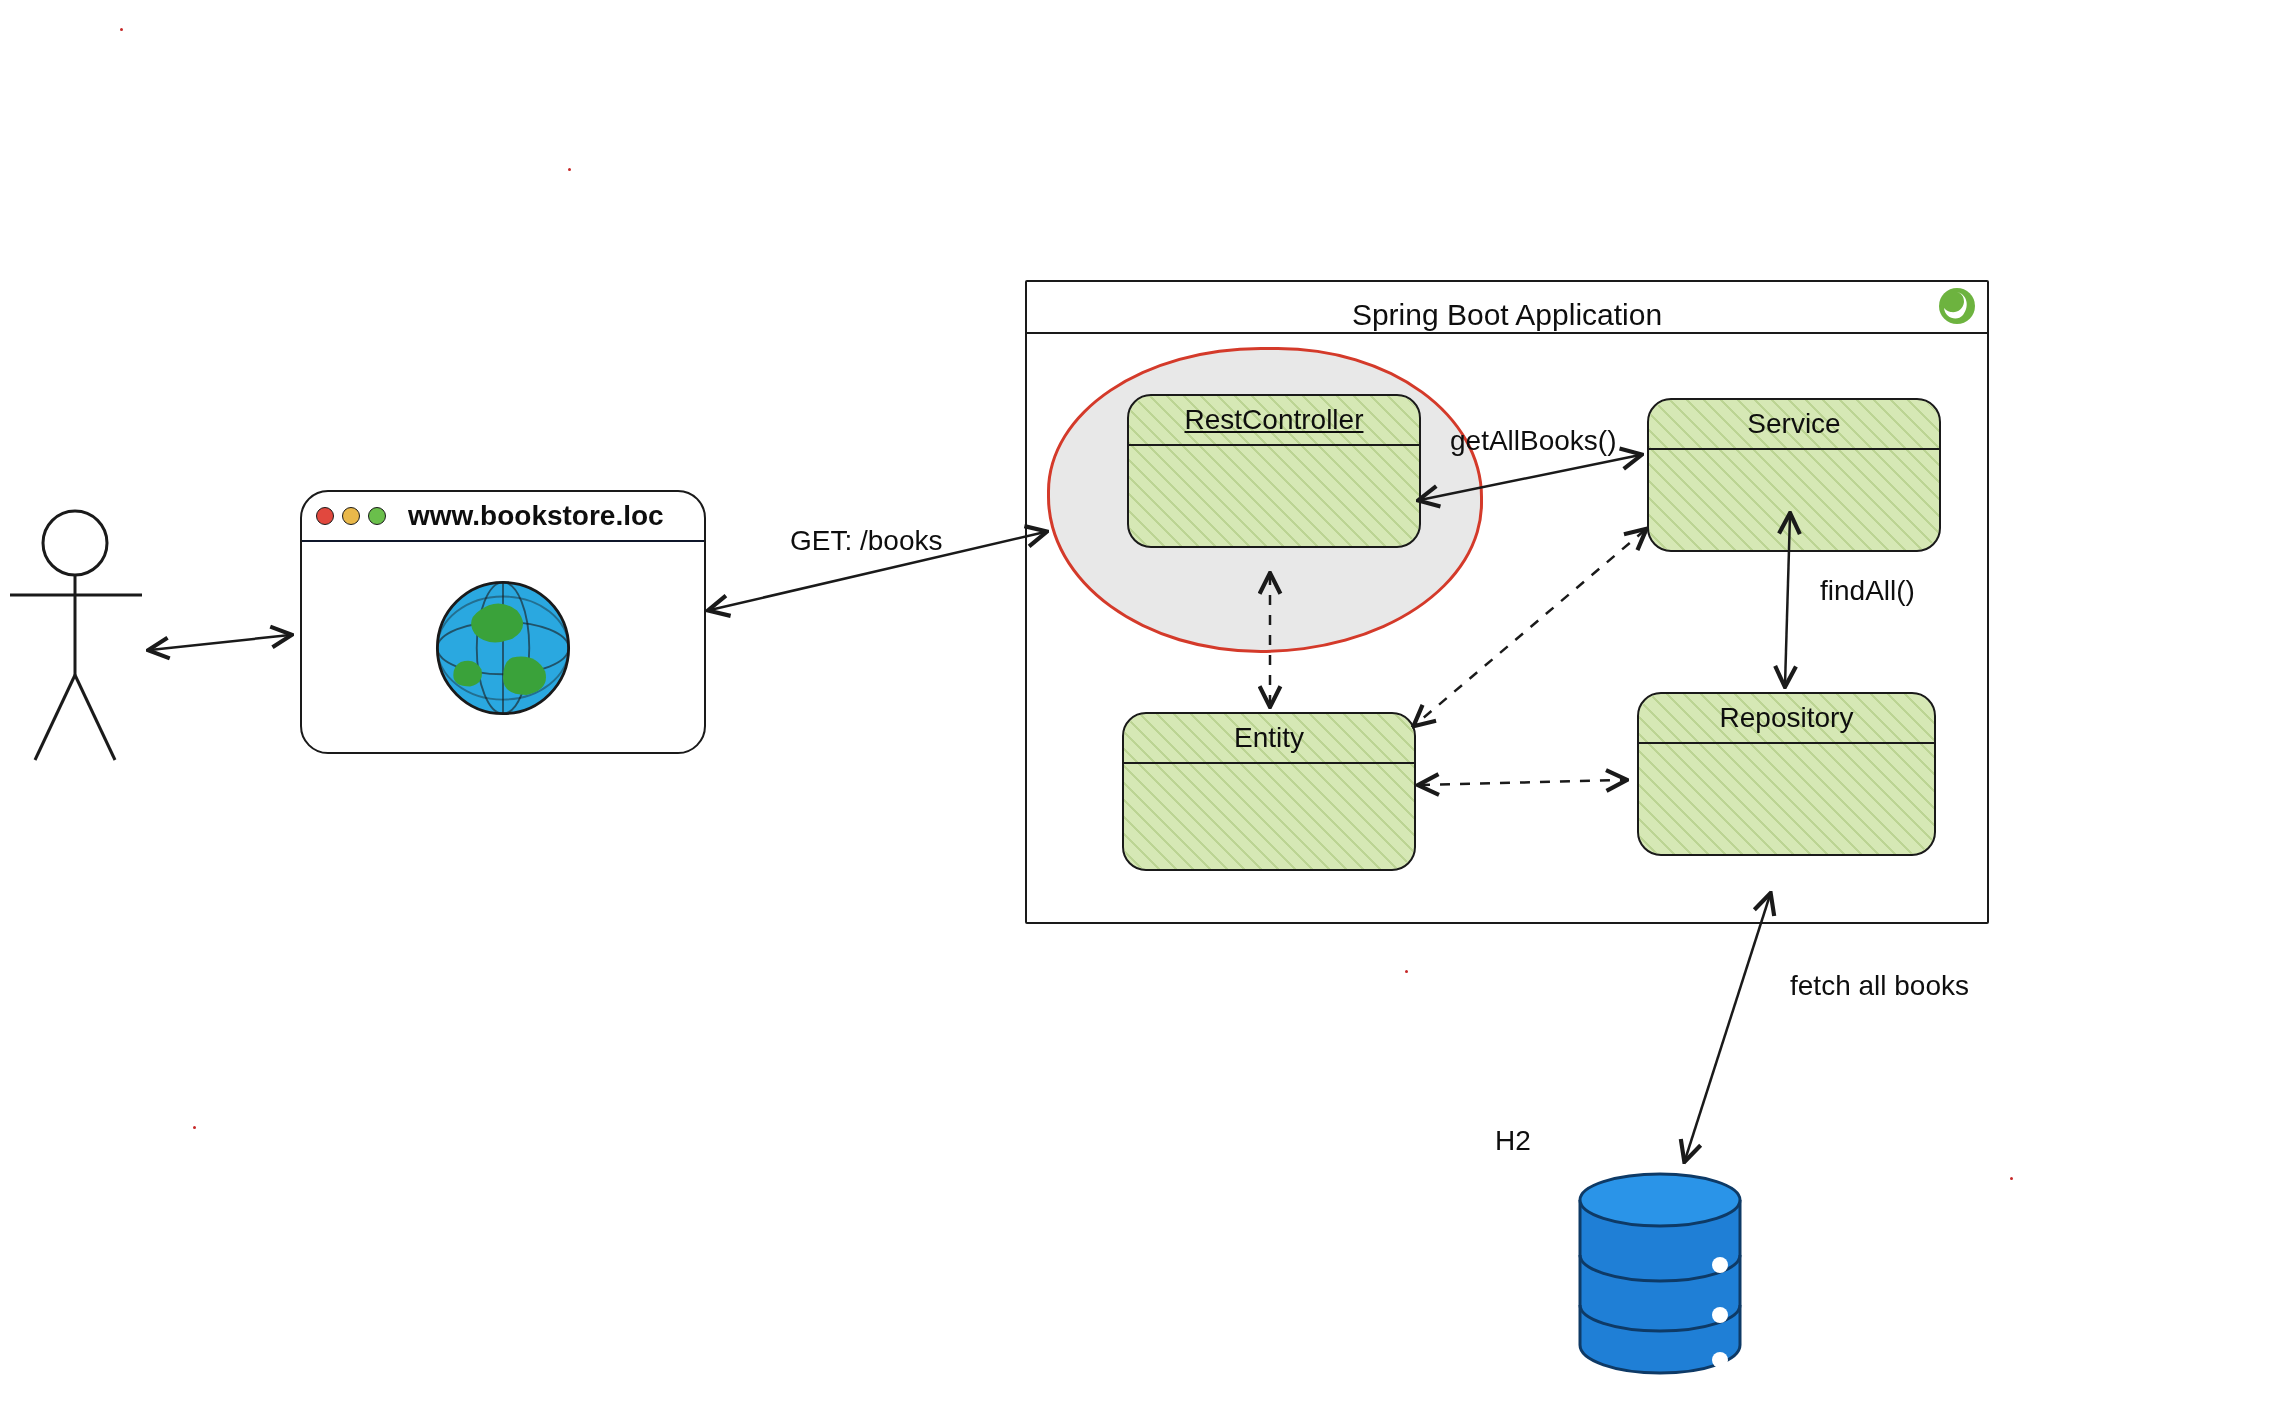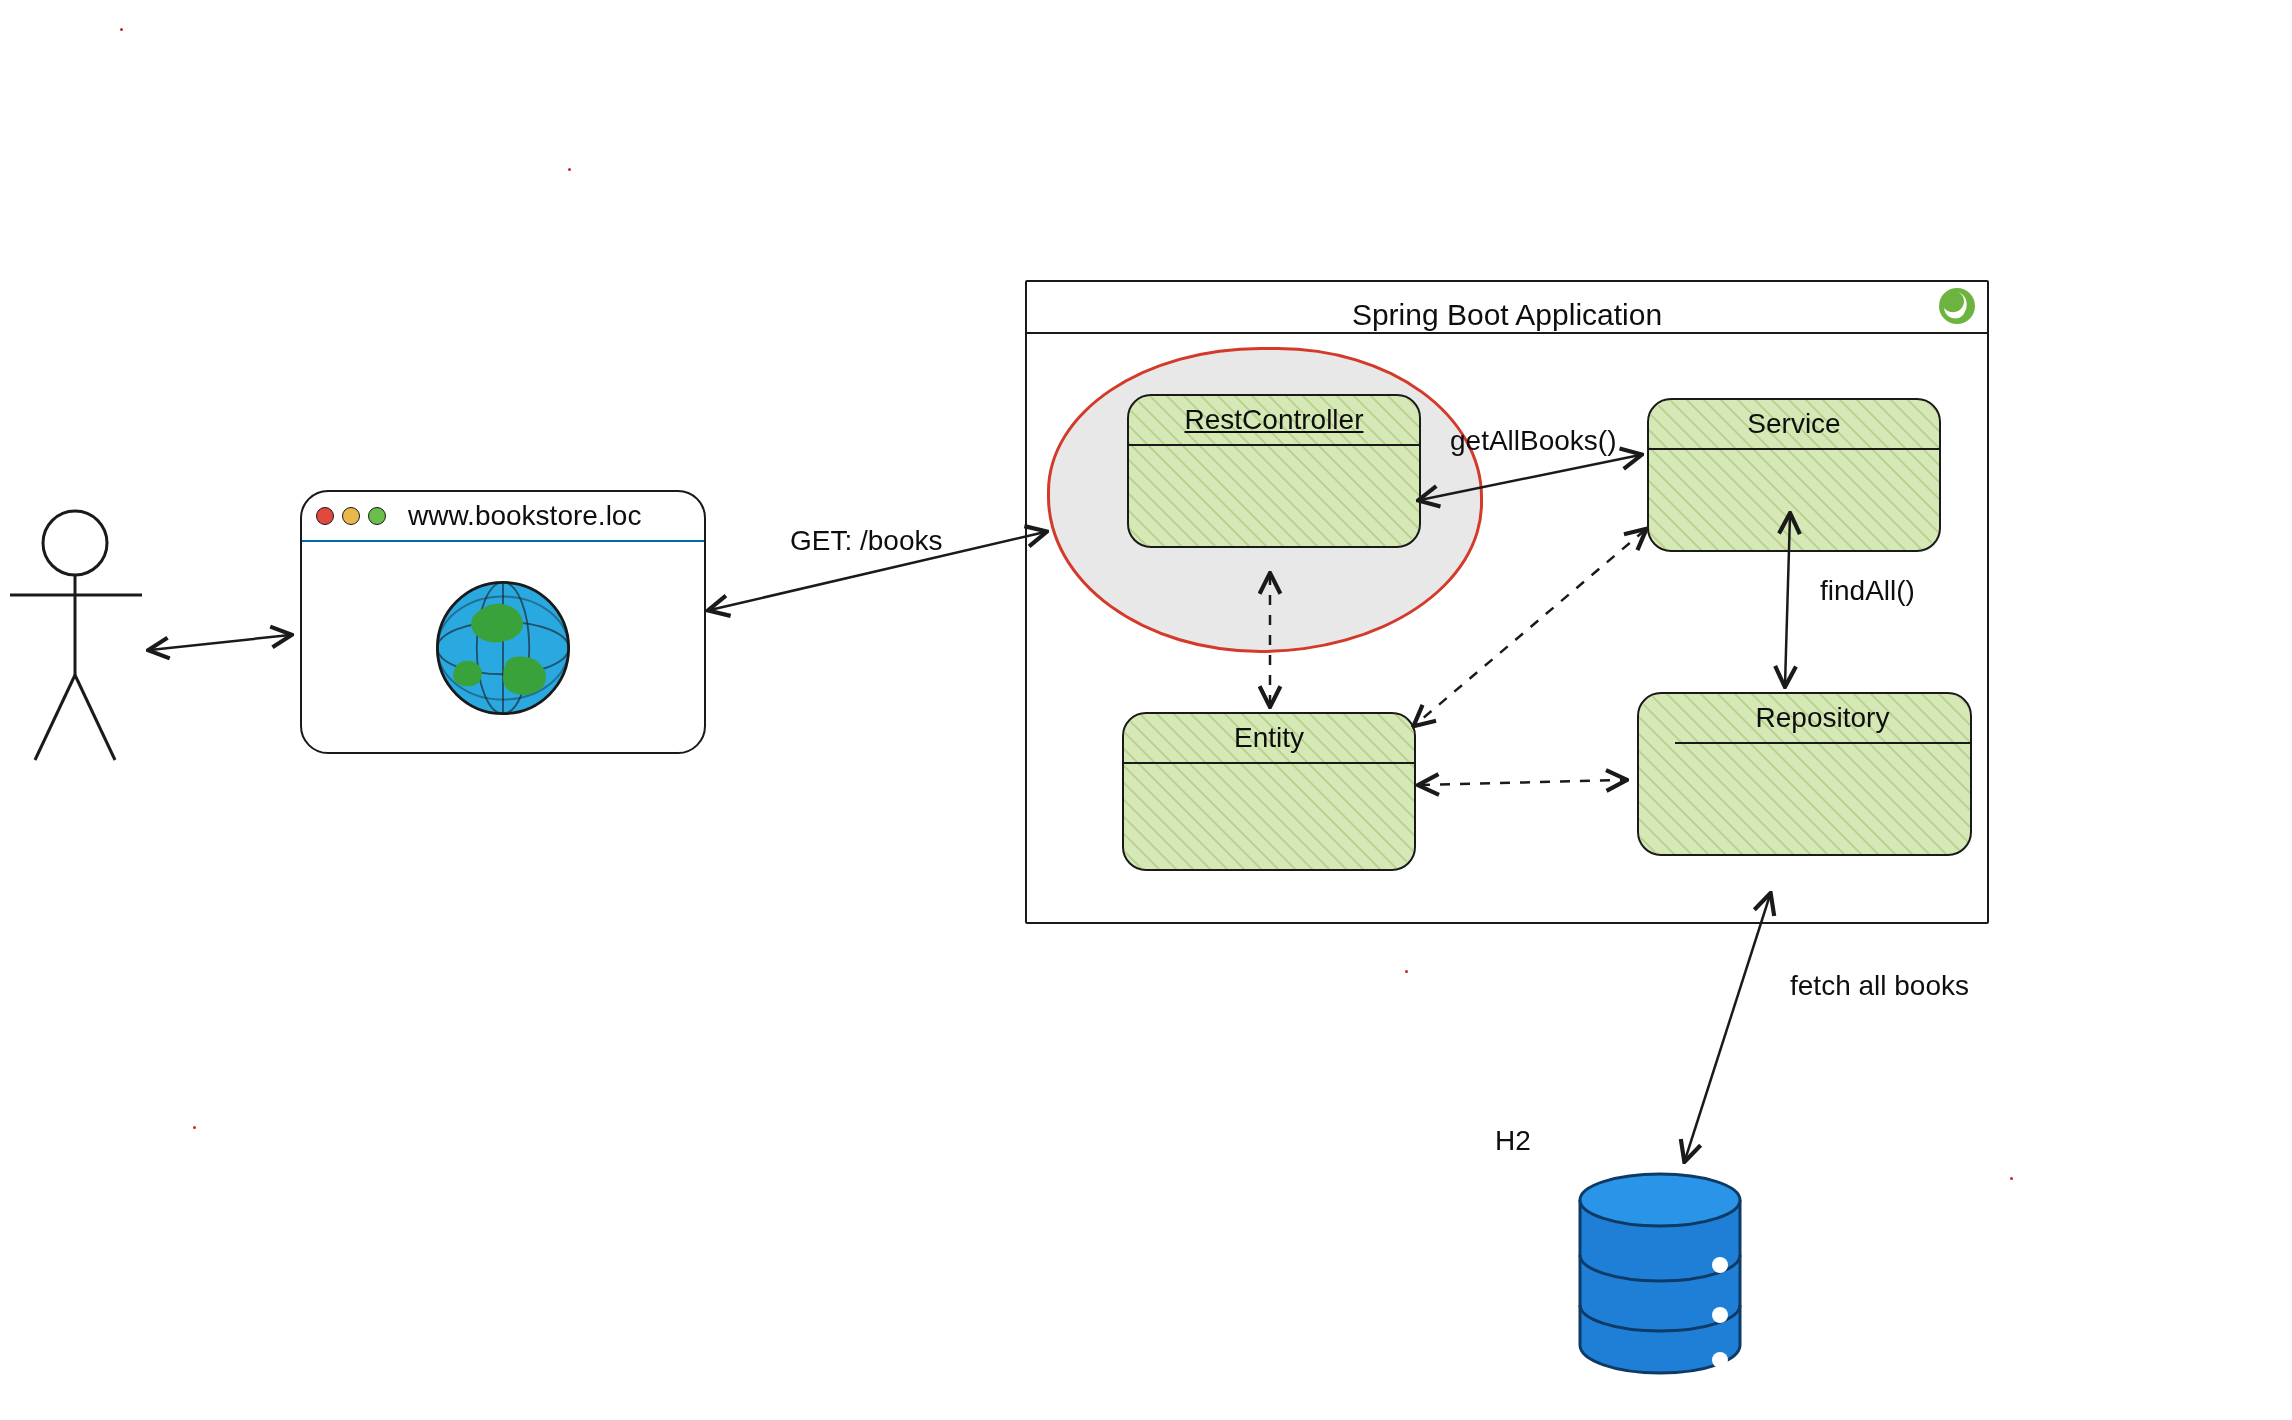--- a/index.html
+++ b/index.html
@@ -106,26 +106,27 @@
     left: 300px;
     top: 490px;
     width: 402px;
     height: 260px;
     border: 2px solid #1a1a1a;
     border-radius: 28px;
     background: #ffffff;
   }
   .browser .bheader {
     height: 48px;
-    border-bottom: 2px solid #0369a1;
+    border-bottom: 2px solid #0f172a;
     display: flex;
     align-items: center;
     padding-left: 14px;
     font-size: 28px;
     gap: 10px;
+    font-weight: bold;
   }
   .traffic-dots {
     display: flex;
     gap: 8px;
     margin-right: 12px;
   }
   .dot {
     width: 16px; height: 16px;
     border-radius: 50%;
     border: 1.5px solid #1a1a1a;
@@ -232,21 +233,21 @@
     <div class="component" style="left:620px; top:80px; width:290px; height:150px;margin-top:36px;">
       <div class="chead">Service</div>
       <div class="cbody"></div>
     </div>
 
     <div class="component" style="left:95px; top:430px; width:290px; height:155px;">
       <div class="chead">Entity</div>
       <div class="cbody"></div>
     </div>
 
-    <div class="component" style="left:610px; top:410px; width:295px; height:160px;padding-left:36px;">
+    <div class="component" style="left:610px; top:410px; width:295px; height:160px;">
       <div class="chead">Repository</div>
       <div class="cbody"></div>
     </div>
   </div>
 
   <div class="db">
     <svg width="190" height="210" viewBox="0 0 190 210">
 
       <path d="M15 30 L15 175 A80 28 0 0 0 175 175 L175 30" fill="#1f7fd6" stroke="#0e3a66" stroke-width="3"></path>
 

